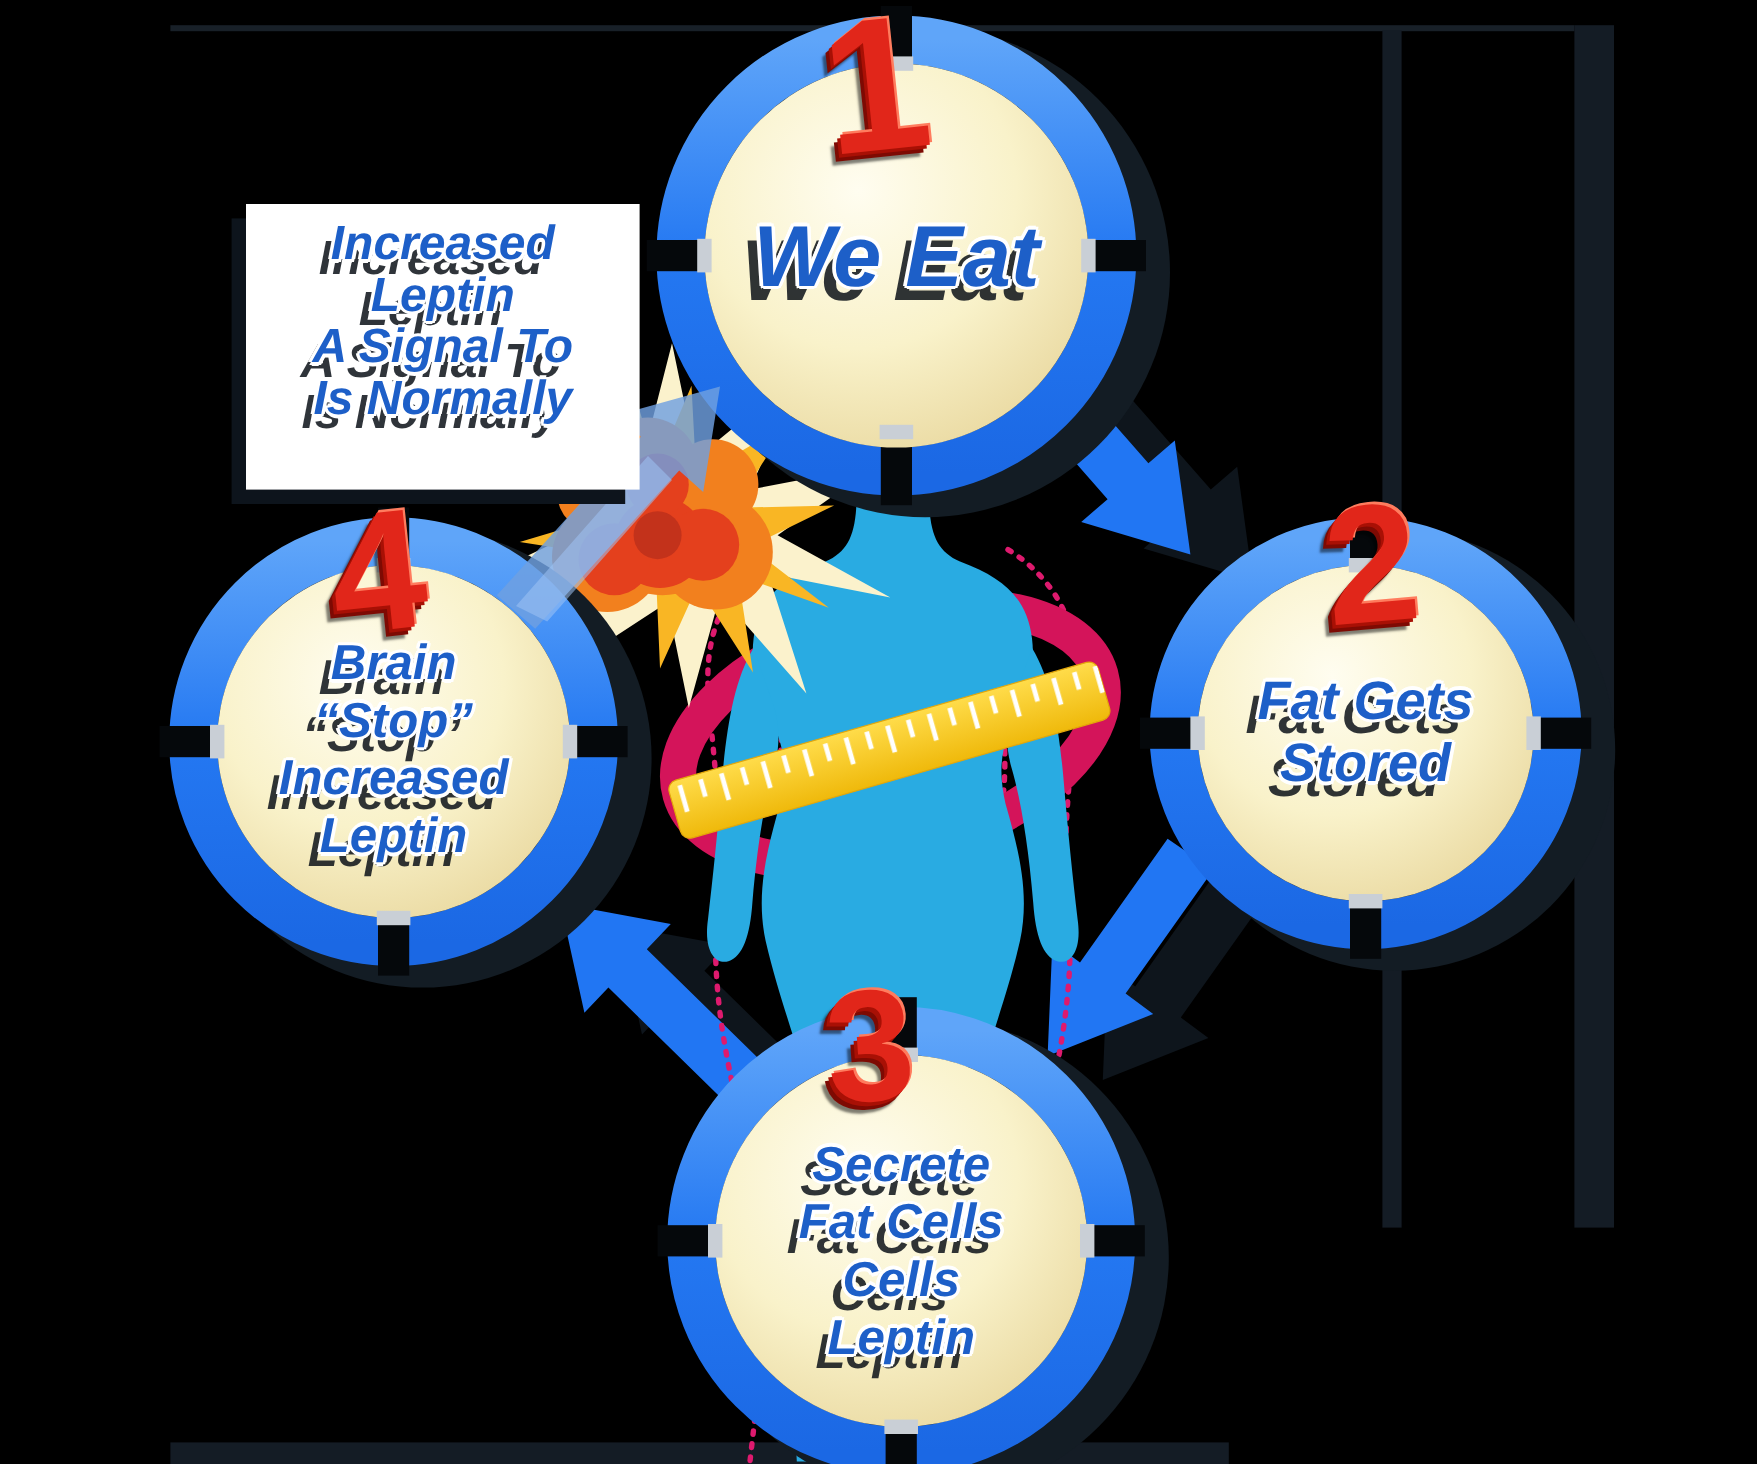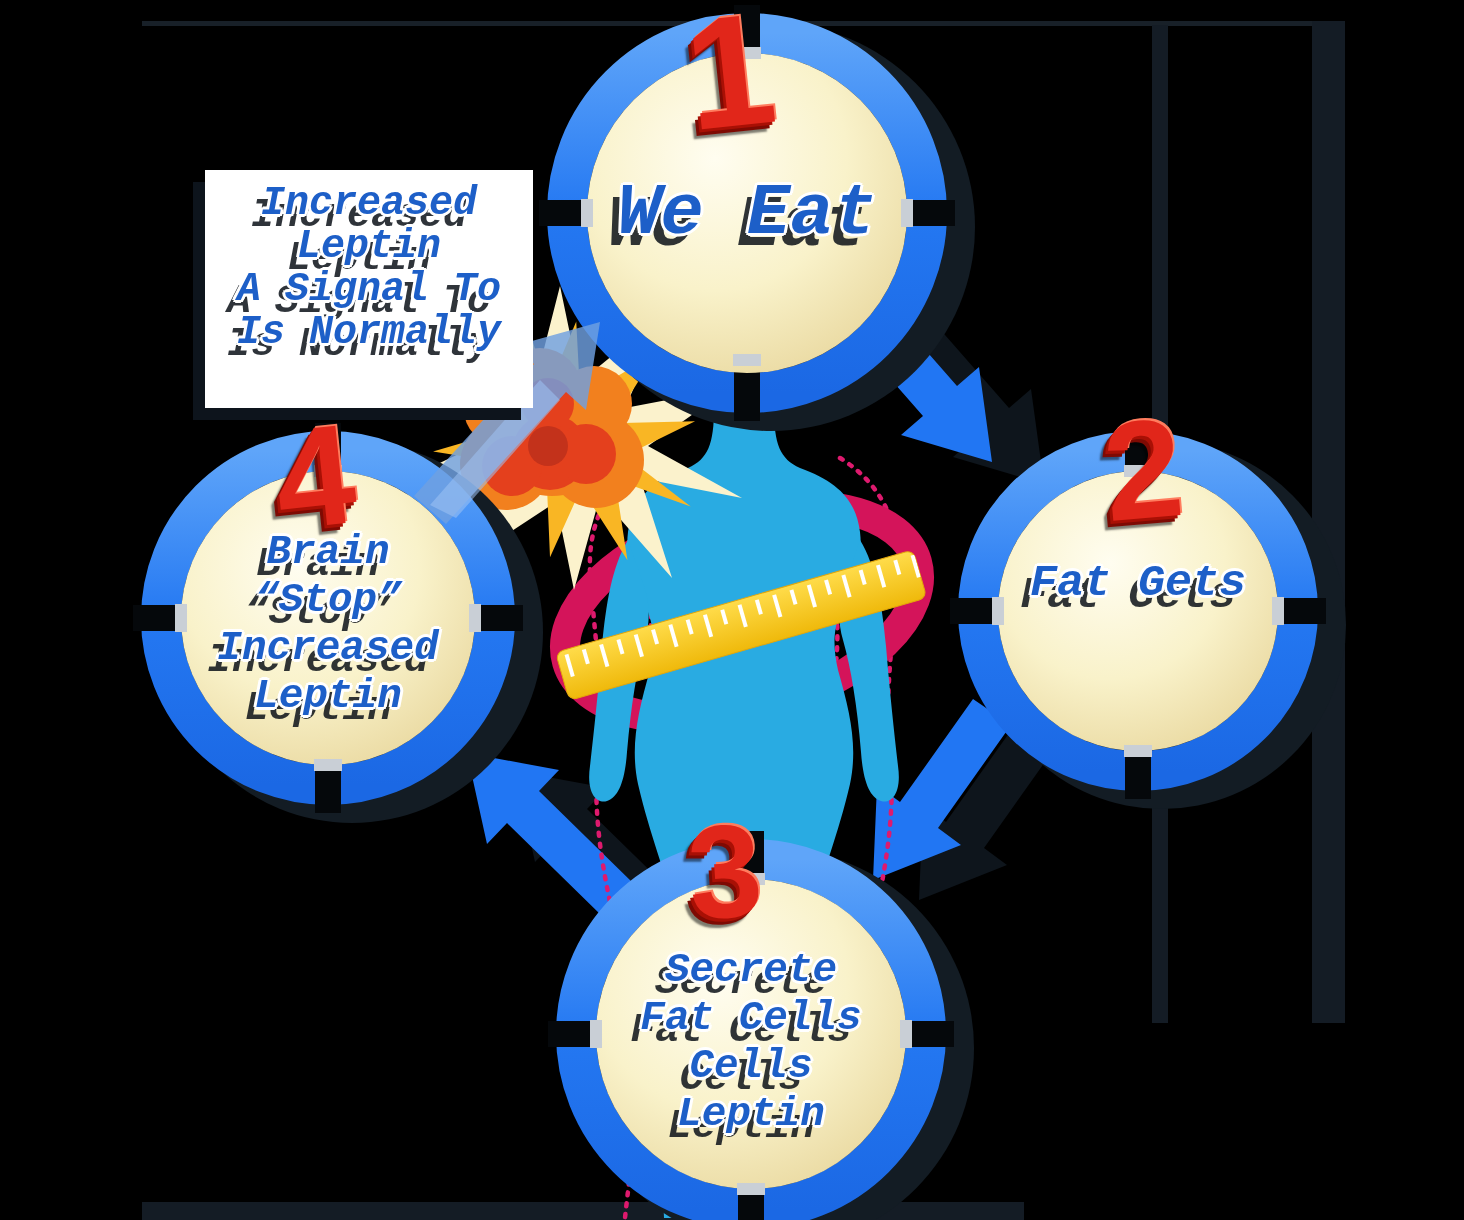--- a/index.html
+++ b/index.html
@@ -4,21 +4,21 @@
 <style>
   html,body{margin:0;padding:0;background:#000;}
   #stage{position:relative;width:1464px;height:1220px;background:#000;overflow:hidden;
          font-family:"Liberation Sans",sans-serif;}
   #stage svg{position:absolute;left:0;top:0;}
   .txt{position:absolute;text-align:center;font-weight:bold;font-style:italic;
        color:#1D5FC8;pointer-events:none;}
   .lbl .line, .boxline{
        text-shadow:-2px -2px 0 #fff,2px -2px 0 #fff,-2px 2px 0 #fff,2px 2px 0 #fff,
                    -3px 0 0 #fff,3px 0 0 #fff,0 -3px 0 #fff,0 3px 0 #fff,
-                   -10px 12px 0 rgba(10,16,24,.85);font-family:Liberation Mono, monospace;}
+                   -10px 12px 0 rgba(10,16,24,.85);}
   .num{position:absolute;text-align:center;font-weight:bold;color:#E1261A;
        text-shadow:2px -2px 0 #FF7C5E,-3px 3px 0 #A81005,-6px 6px 0 #7E0A03,
                    -9px 9px 2px rgba(0,0,0,.5);
        line-height:1;pointer-events:none;}
   #callout-box{position:absolute;left:205px;top:170px;width:328px;height:238px;
        background:#fff;box-shadow:-12px 12px 0 #0D141C;}
   #callout-text{left:195px;top:182px;width:348px;font-size:40px;line-height:43px;}
   #c1-label{left:567px;top:178px;width:360px;font-size:72px;line-height:72px;}
   #c2-label{left:958px;top:558px;width:360px;font-size:45px;line-height:52px;}
   #c3-label{left:566px;top:946px;width:370px;font-size:41px;line-height:48px;}
@@ -218,20 +218,21 @@
 <div id="num-1" class="num">1</div>
 <div id="num-2" class="num">2</div>
 <div id="num-3" class="num">3</div>
 <div id="num-4" class="num">4</div>
 
 <div id="c1-label" class="txt lbl">
   <div class="line">We Eat</div>
 </div>
 <div id="c2-label" class="txt lbl">
   <div class="line">Fat Gets</div>
+  <div class="line">Stored</div>
 </div>
 <div id="c3-label" class="txt lbl">
   <div class="line">Secrete</div>
   <div class="line">Fat Cells</div>
   <div class="line">Cells</div>
   <div class="line">Leptin</div>
 </div>
 <div id="c4-label" class="txt lbl">
   <div class="line">Brain</div>
   <div class="line">“Stop”</div>

